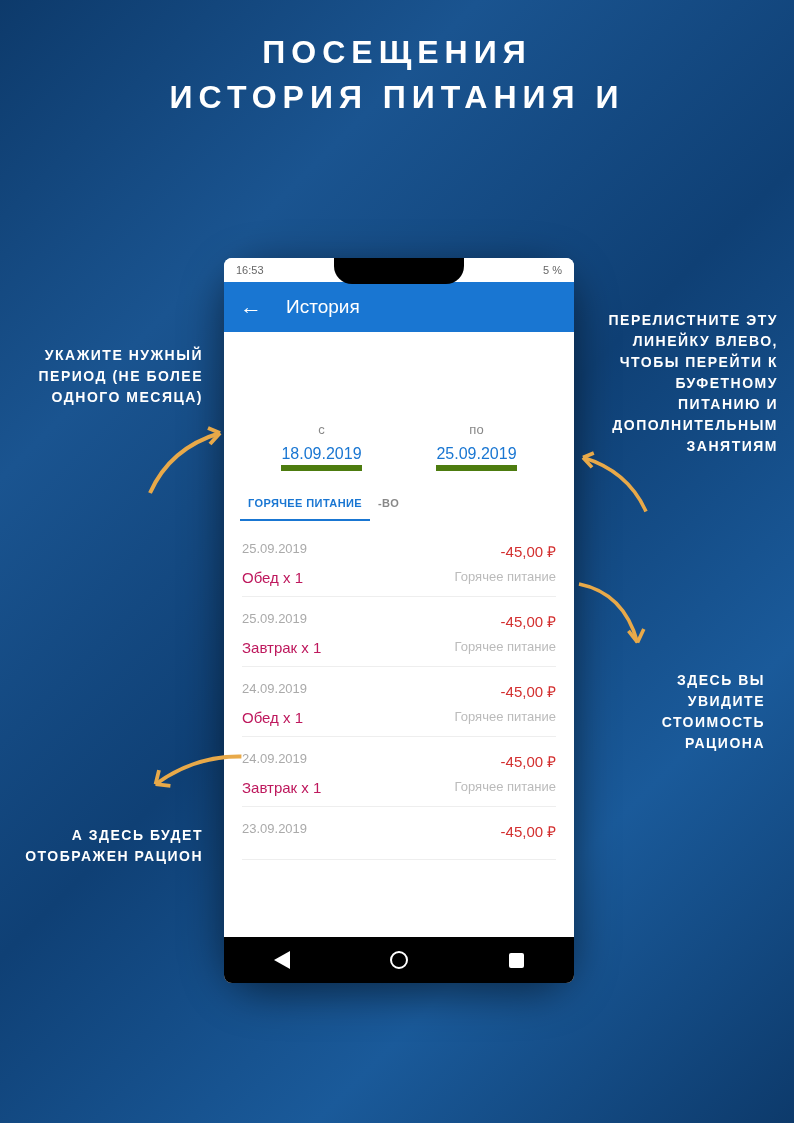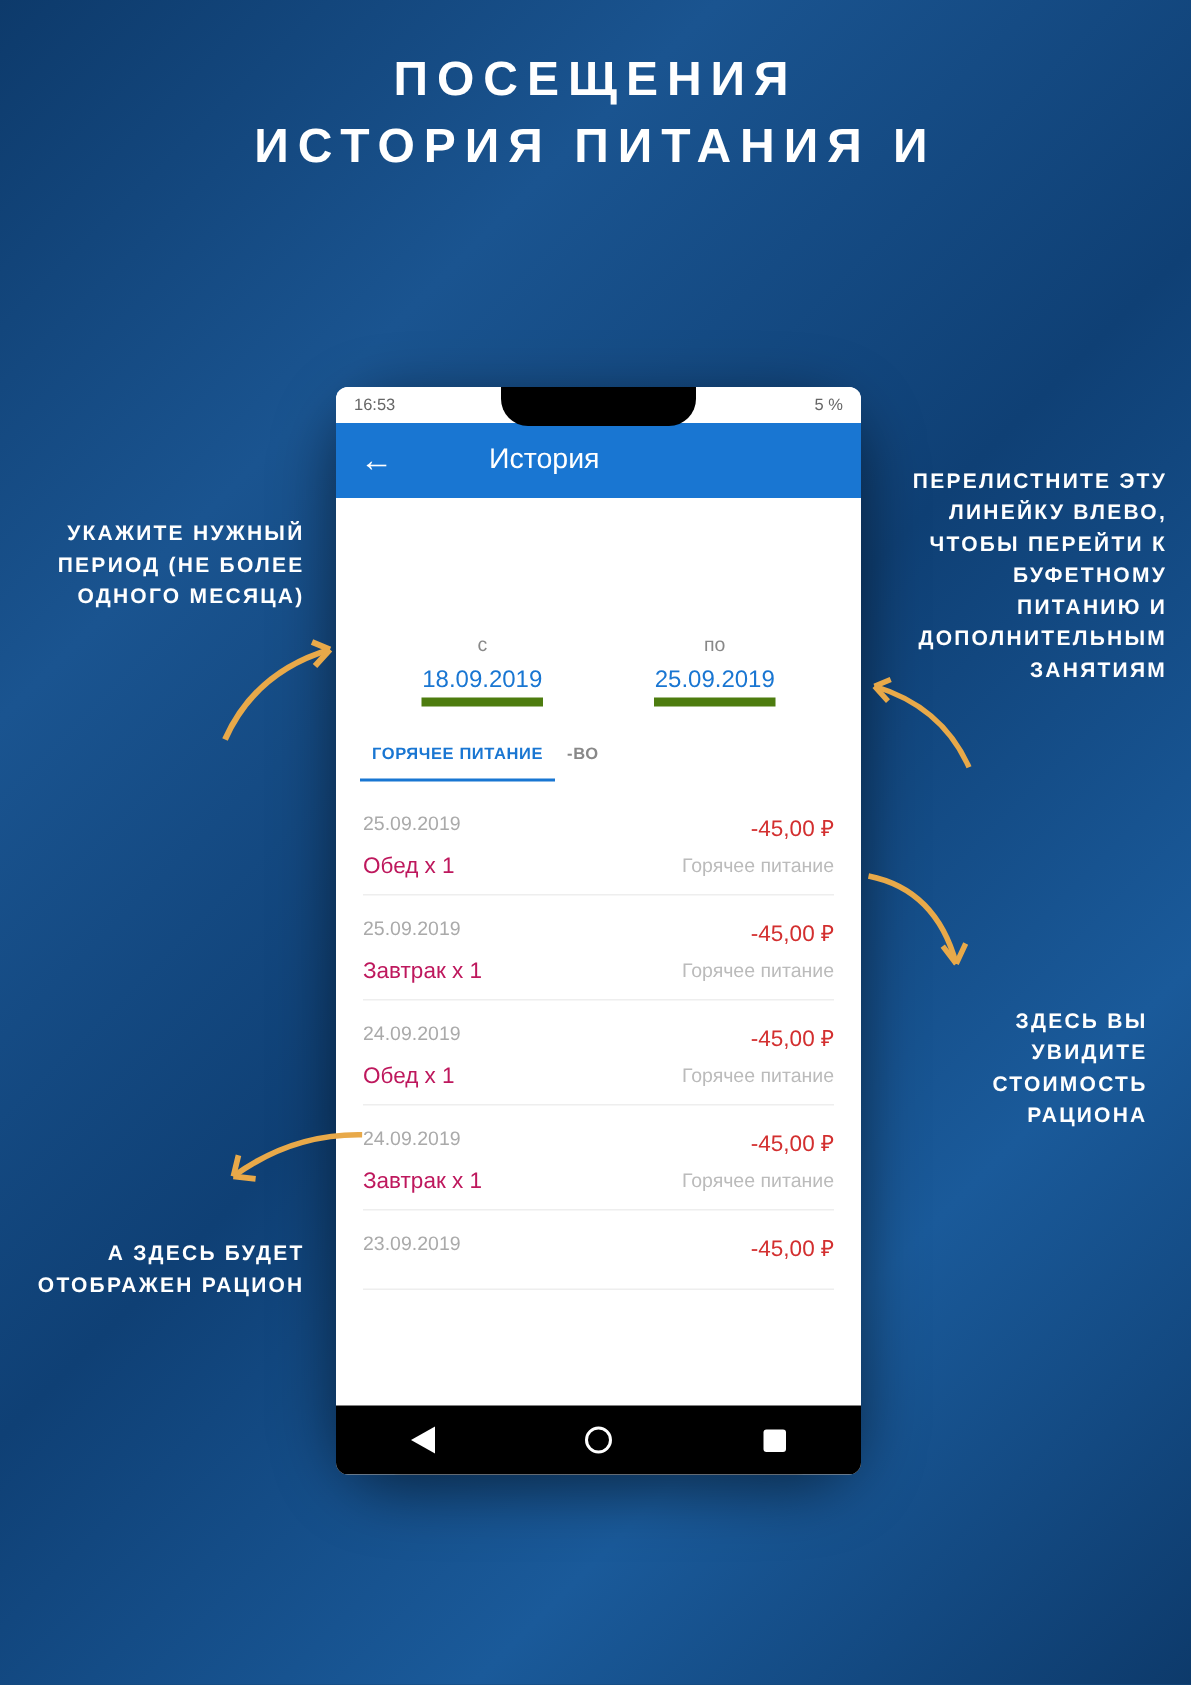--- a/index.html
+++ b/index.html
@@ -63,21 +63,21 @@
 .app-header {
   background: #1976d2;
   color: #fff;
   height: 50px;
   display: flex;
   align-items: center;
   padding: 0 16px;
   gap: 24px;
 }
 .back-arrow { font-size: 22px; }
-.header-title { font-size: 19px; margin-left: 40px; }
+.header-title { font-size: 19px; }
 .content-area {
   height: calc(100% - 74px - 46px);
   overflow: hidden;
   padding-top: 90px;
 }
 .date-row {
   display: flex;
   padding: 0 20px 6px;
 }
 .date-col { flex: 1; text-align: center; }

